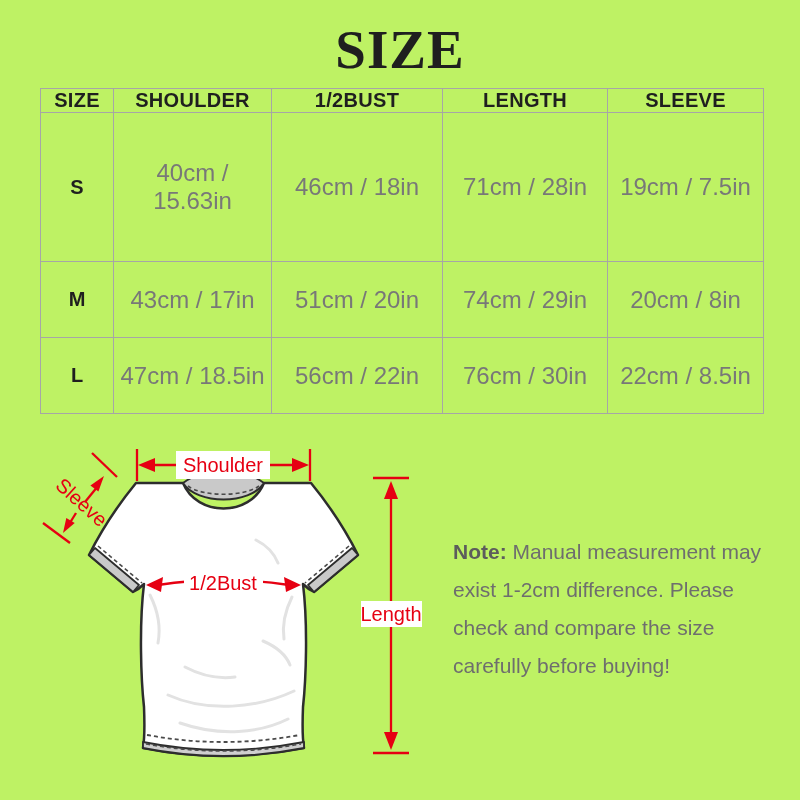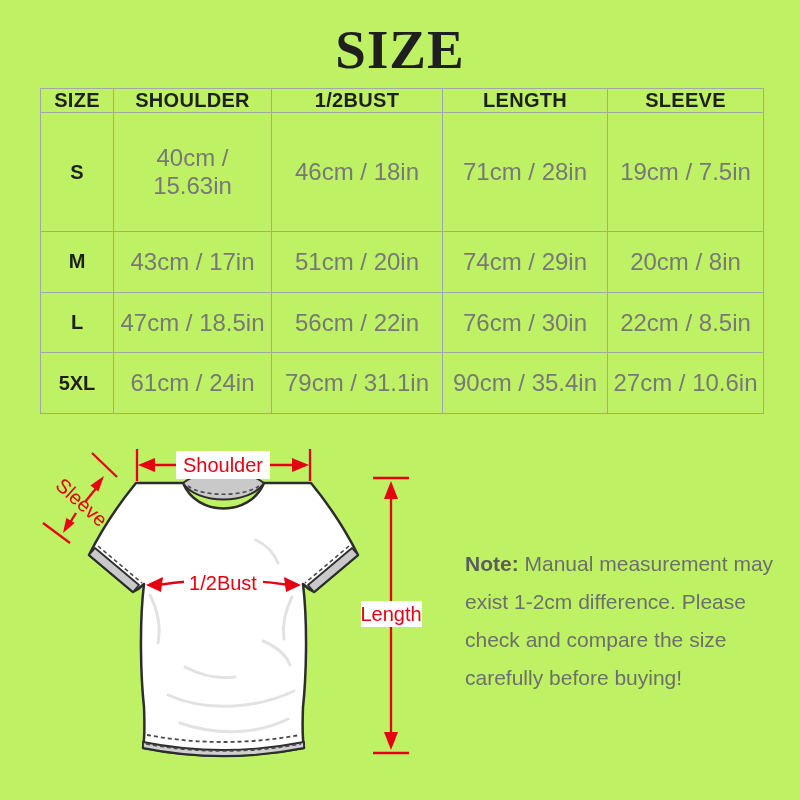--- a/index.html
+++ b/index.html
@@ -21,21 +21,21 @@
   col.c-size{width:73px;} col.c-shoulder{width:158px;} col.c-bust{width:171px;}
   col.c-length{width:165px;} col.c-sleeve{width:156px;}
   th,td{border:1px solid #a6a6a6;text-align:center;vertical-align:middle;padding:0;}
   thead th{font-weight:bold;font-size:20px;color:#1f1f1f;letter-spacing:0.3px;}
   tbody th{font-weight:bold;font-size:20px;color:#1f1f1f;}
   tbody td{font-weight:normal;font-size:24px;color:#787878;}
   
   #diagram{position:absolute;left:30px;top:445px;width:410px;height:345px;}
   
   #note{
-    position:absolute;left:452px;top:532px;width:322px;margin:13px;
+    position:absolute;left:452px;top:532px;width:322px;margin:1px;
     font-size:21px;line-height:38px;color:#6e6e6e;
   }
   #note strong{font-weight:bold;color:#5c5c5c;}
 </style>
 </head>
 <body>
 
 <div id="stage">
 
   <h1 id="chart-title">SIZE</h1>
@@ -72,27 +72,20 @@
             <td>51cm / 20in</td>
             <td>74cm / 29in</td>
             <td>20cm / 8in</td>
           </tr>
           <tr>
             <th>L</th>
             <td>47cm / 18.5in</td>
             <td>56cm / 22in</td>
             <td>76cm / 30in</td>
             <td>22cm / 8.5in</td>
-          </tr>
-          <tr>
-            <th>5XL</th>
-            <td>61cm / 24in</td>
-            <td>79cm / 31.1in</td>
-            <td>90cm / 35.4in</td>
-            <td>27cm / 10.6in</td>
           </tr>
         </tbody>
     </table>
   </div>
 
   <svg id="diagram" viewBox="0 0 410 345" xmlns="http://www.w3.org/2000/svg">
 
     <g>
 
       <path d="M153,38 L106,38

